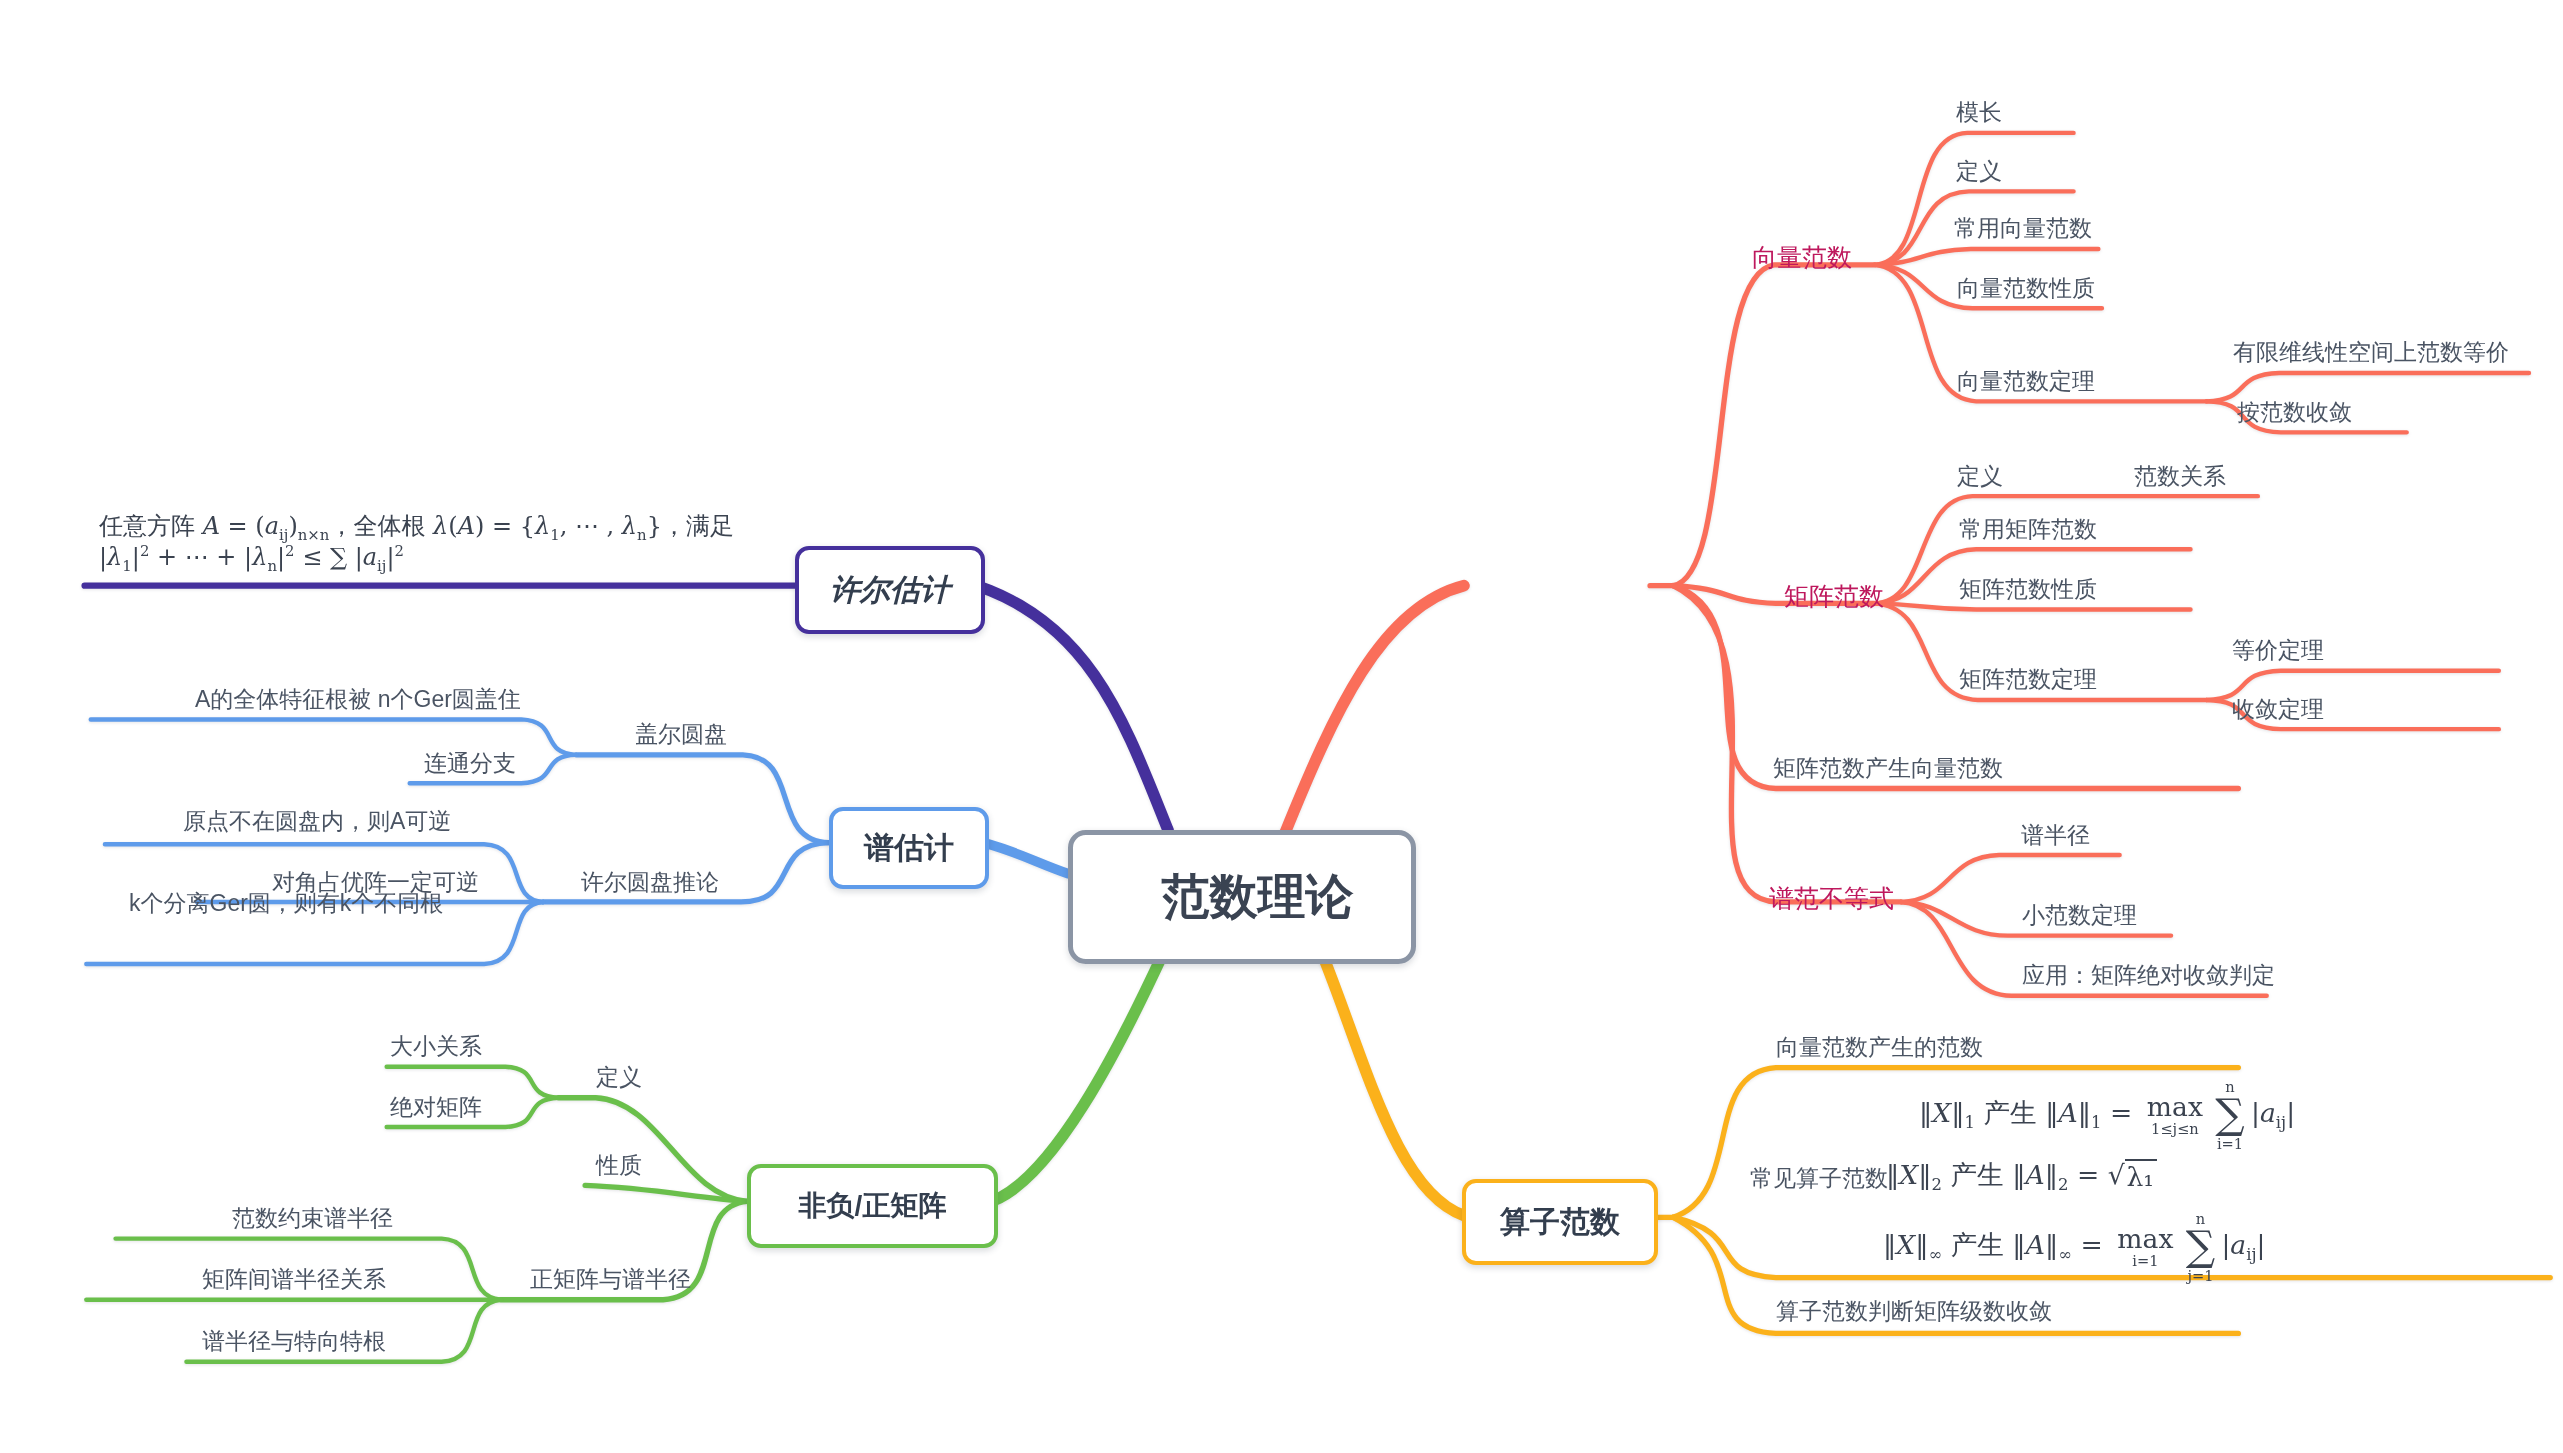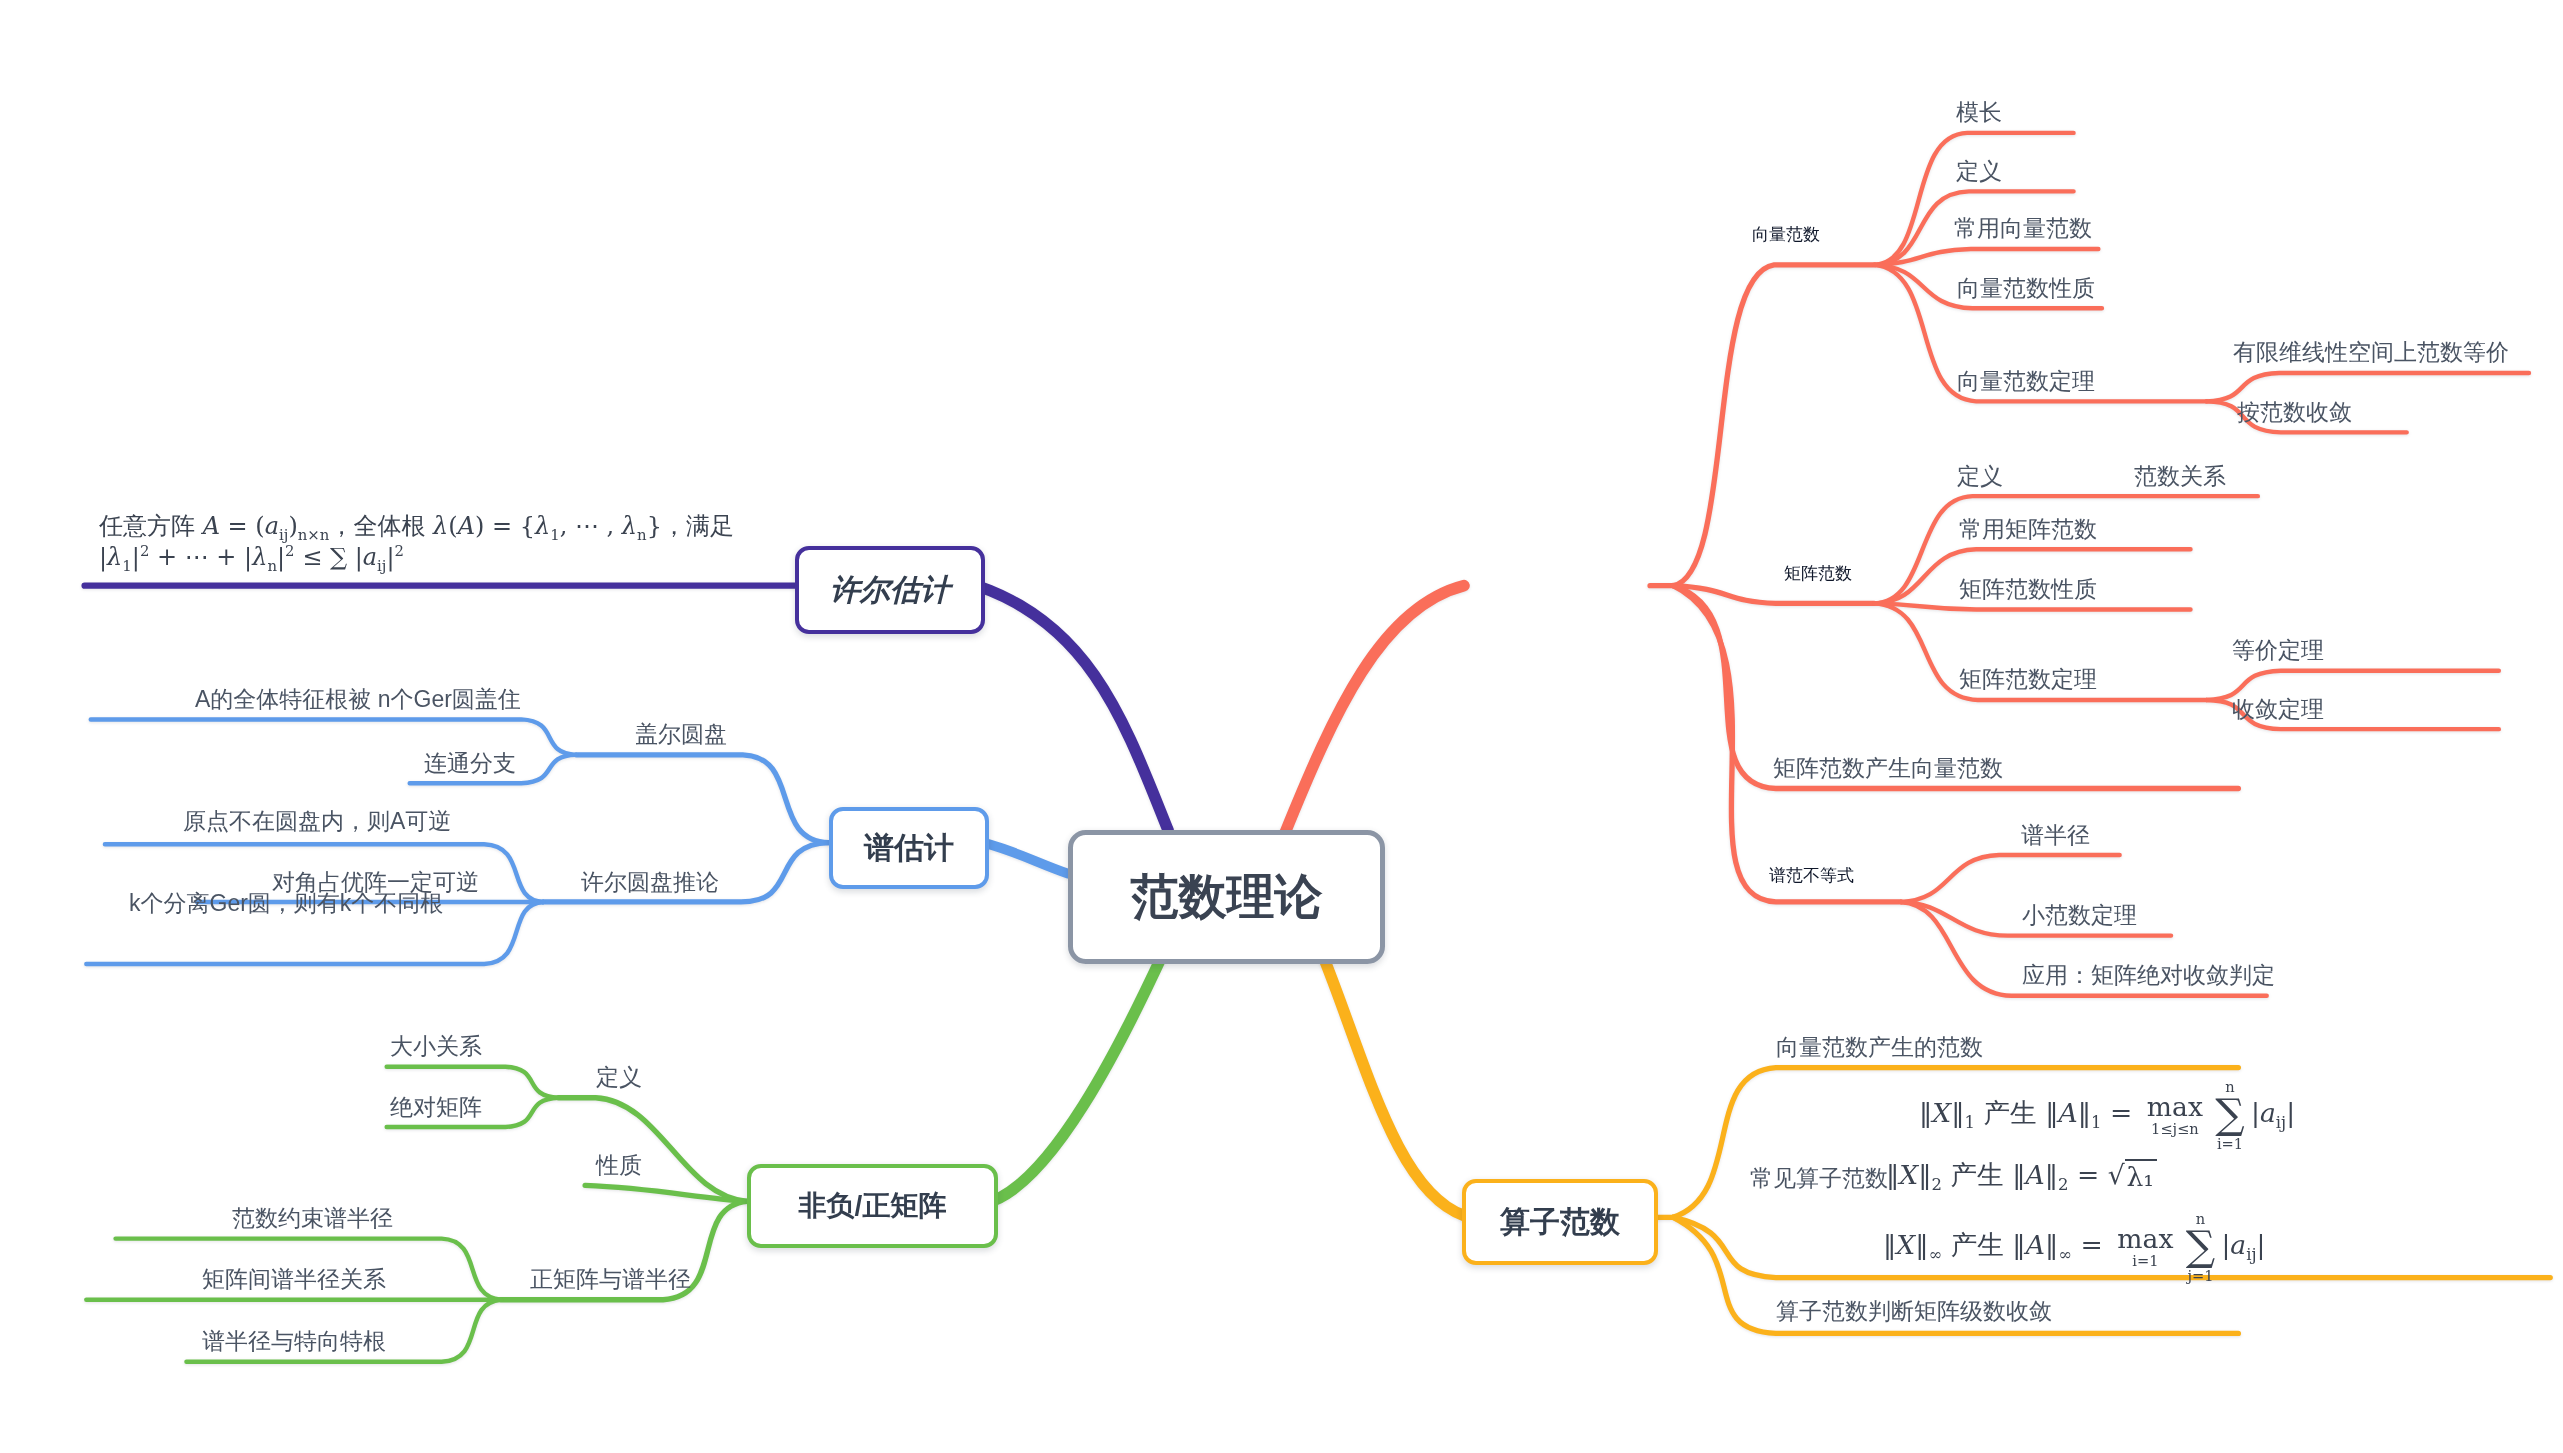--- a/index.html
+++ b/index.html
@@ -5,29 +5,29 @@
   html,body{margin:0;padding:0;background:#ffffff;}
   .canvas{position:relative;width:2563px;height:1453px;background:#ffffff;overflow:hidden;
           font-family:"Liberation Sans",sans-serif;}
   svg.links{position:absolute;left:0;top:0;filter:drop-shadow(0 1.8px 1.8px rgba(70,70,90,0.15));}
   svg.links path{fill:none;stroke-linecap:round;}
 
   .topic{position:absolute;display:flex;align-items:center;justify-content:center;
          background:#ffffff;border-radius:14px;font-weight:bold;color:#333e4e;
          white-space:nowrap;box-shadow:0 2.7px 6.2px rgba(50,60,80,0.18);}
   .t-center{left:1068px;top:830px;width:307px;height:124px;border:5.3px solid #8b95a5;
-            font-size:48px;border-radius:17.7px;color:#3a4352;}
+            font-size:48px;border-radius:17.7px;color:#3a4352;padding-left:31px;}
   .t-basic {left:1462px;top:547px;width:188px;height:78px;border:4.4px solid #fa6e5a;font-size:30px;}
   .t-operator{left:1462px;top:1179px;width:188px;height:78px;border:4.4px solid #fbb11b;font-size:30px;}
   .t-schur{left:795px;top:546px;width:182px;height:80px;border:4.4px solid #45309c;font-size:30px;font-style:italic;}
   .t-spectrum{left:829px;top:807px;width:152px;height:74px;border:4.4px solid #5e9bea;font-size:30px;}
   .t-nonneg{left:747px;top:1164px;width:243px;height:76px;border:4.4px solid #6abf4b;font-size:28px;}
 
   .lbl{position:absolute;white-space:nowrap;color:#4a5463;font-size:23px;line-height:1.2;}
-  .lbl-lg{font-size:17px;color:#0f172a;}
+  .lbl-lg{font-size:25px;color:#be185d;margin-top:17px;}
 
   .math{position:absolute;white-space:nowrap;color:#3b4350;
         font-family:"DejaVu Serif",serif;font-size:24px;}
   .math-op{font-size:26.6px;}
   .math .it{font-style:italic;}
   .math sub,.math sup{font-size:0.62em;}
   .stk{display:inline-flex;flex-direction:column;align-items:center;line-height:1.05;
        margin:0 6.2px;vertical-align:middle;}
   .stk .lim{font-size:0.55em;}
   .stk .mn{line-height:1;}

